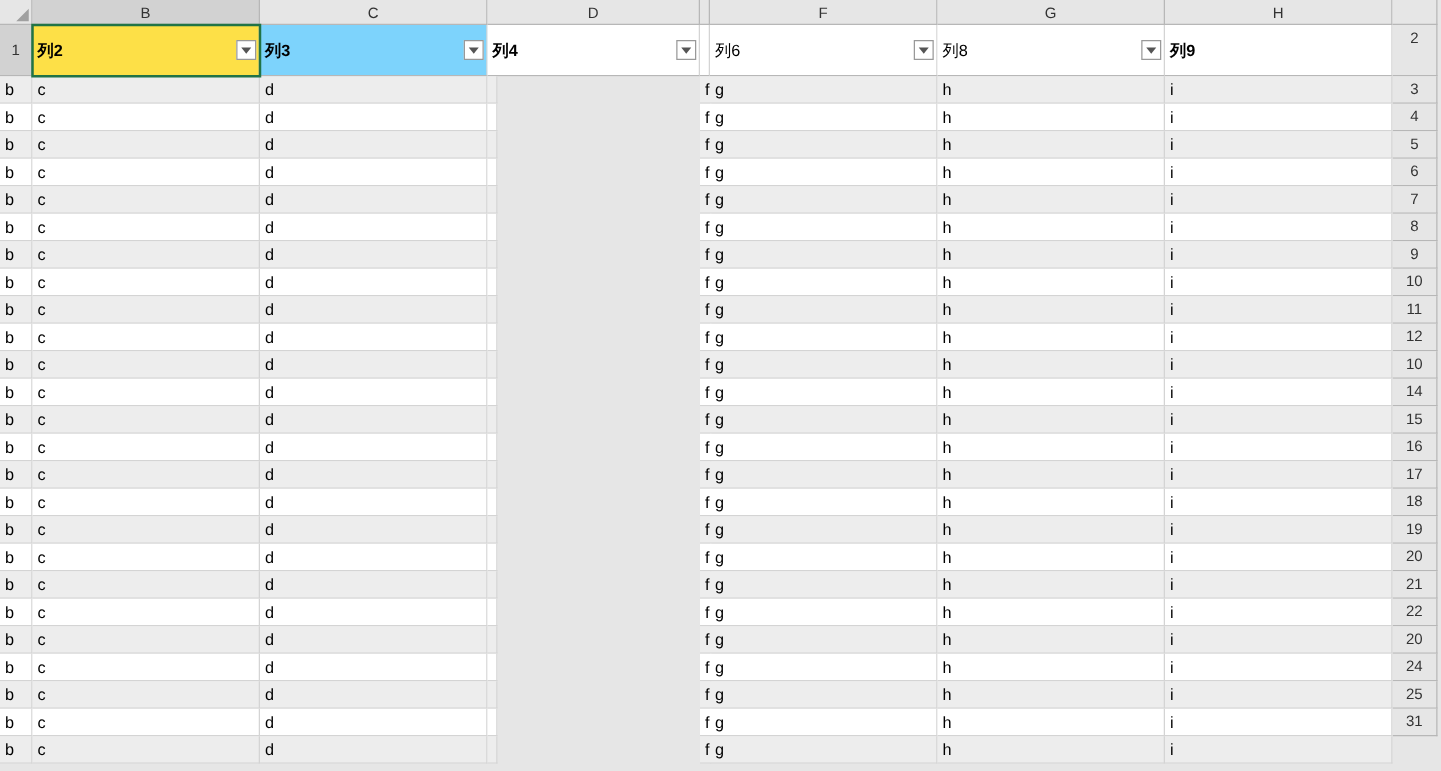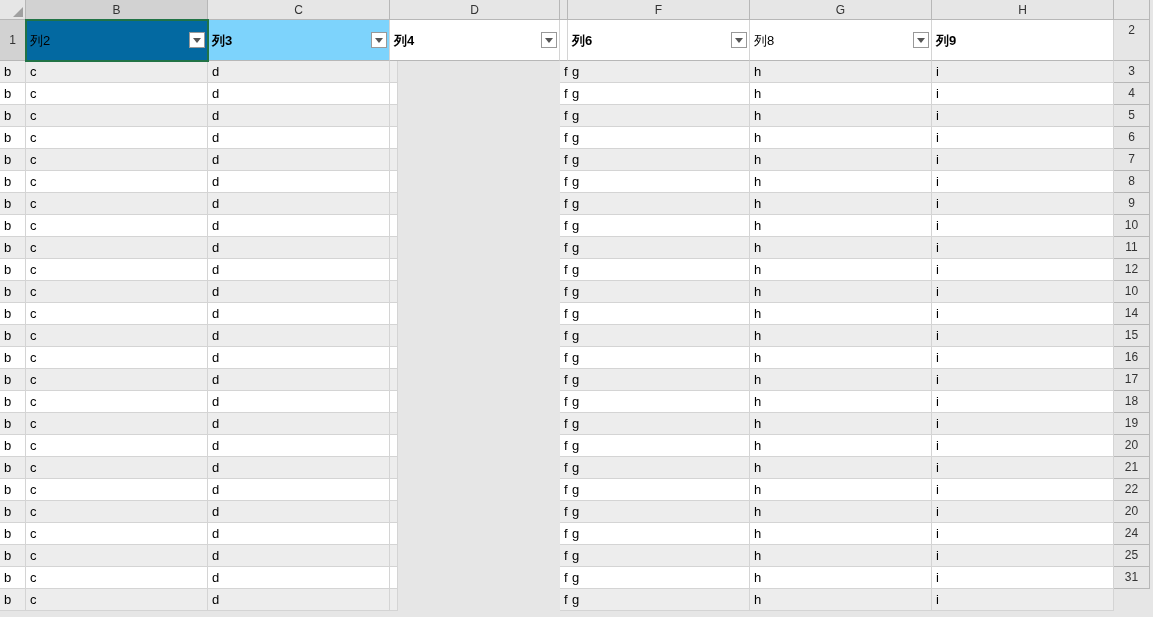--- a/index.html
+++ b/index.html
@@ -109,25 +109,25 @@
     <div class="corner"></div>
     <div class="col-header sel">B</div>
     <div class="col-header">C</div>
     <div class="col-header">D</div>
     <div class="col-header thin-col"></div>
     <div class="col-header">F</div>
     <div class="col-header">G</div>
     <div class="col-header">H</div>
     <div class="col-header"></div>
     <div class="row-header sel" style="line-height: 41px;">1</div>
-    <div class="cell orange active-cell" style="line-height: 41px; font-weight: normal; border-bottom: 1px solid rgb(183, 183, 183); background: #0369a1;"><span>列2</span><div class="filter-btn"></div></div>
+    <div class="cell orange active-cell" style="line-height: 41px; font-weight: bold; border-bottom: 1px solid rgb(183, 183, 183); background: #fde047;"><span>列2</span><div class="filter-btn"></div></div>
     <div class="cell orange" style="line-height: 41px; font-weight: bold; border-bottom: 1px solid rgb(183, 183, 183); background: #7dd3fc;"><span>列3</span><div class="filter-btn"></div></div>
     <div class="cell" style="line-height: 41px; font-weight: bold; border-bottom: 1px solid rgb(183, 183, 183);"><span>列4</span><div class="filter-btn"></div></div>
     <div class="cell thin-col" style="line-height: 41px; font-weight: bold; border-bottom: 1px solid rgb(183, 183, 183);"></div>
-    <div class="cell" style="line-height: 41px; font-weight: bold; border-bottom: 1px solid rgb(183, 183, 183);"><span>列6</span><div class="filter-btn"></div></div>
+    <div class="cell" style="line-height: 41px; font-weight: normal; border-bottom: 1px solid rgb(183, 183, 183);"><span>列6</span><div class="filter-btn"></div></div>
     <div class="cell" style="line-height: 41px; font-weight: normal; border-bottom: 1px solid rgb(183, 183, 183);"><span>列8</span><div class="filter-btn"></div></div>
     <div class="cell" style="line-height: 41px; font-weight: bold; border-bottom: 1px solid rgb(183, 183, 183);"><span>列9</span></div>
     <div class="row-header">2</div>
     <div class="cell banded-even">b</div>
     <div class="cell banded-even">c</div>
     <div class="cell banded-even">d</div>
     <div class="cell banded-even thin-col"></div>
     <div class="cell banded-even">f</div>
     <div class="cell banded-even">g</div>
     <div class="cell banded-even">h</div>

